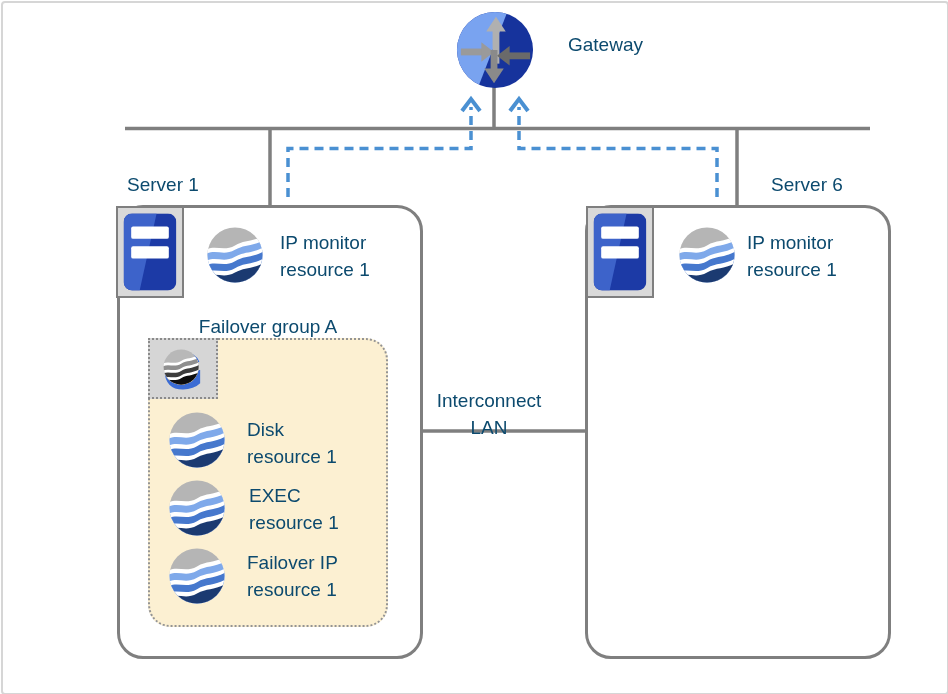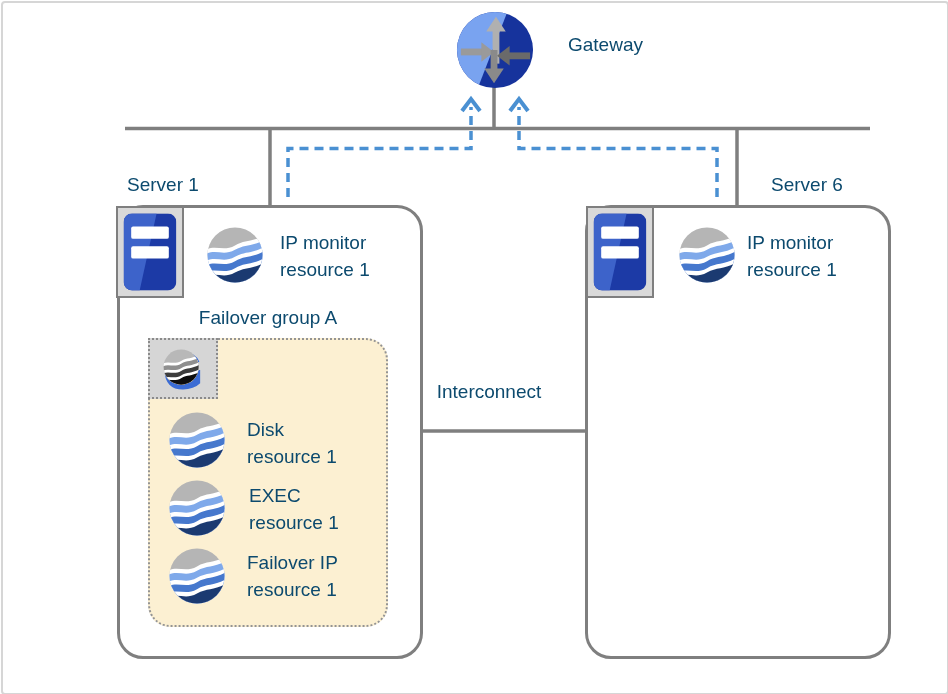--- a/index.html
+++ b/index.html
@@ -26,21 +26,21 @@
   }
   .logo-square{
     position:absolute;left:148px;top:338px;width:66px;height:57px;
     background:#d6d6d6;border:2px dotted #8a8a8a;
     display:flex;align-items:center;justify-content:center;
   }
   .label{
     position:absolute;font-size:19px;line-height:27px;white-space:nowrap;
   }
   .label .ln{display:block;}
-  .centered{text-align:center;}
+  .centered{text-align:center;margin-top:9px;}
   .abs{position:absolute;}
 </style>
 </head>
 <body>
 
 <div id="canvas">
 
   <svg width="0" height="0" style="position:absolute" aria-hidden="true">
     <defs>
       <clipPath id="globeClip">
@@ -187,15 +187,16 @@
     <span class="ln">EXEC</span>
     <span class="ln">resource 1</span>
   </div>
   <div class="label" style="left:247px;top:549px">
     <span class="ln">Failover IP</span>
     <span class="ln">resource 1</span>
   </div>
 
   <div class="label centered" style="left:423px;top:378px;width:132px">
     <span class="ln">Interconnect</span>
+    <span class="ln">LAN</span>
   </div>
 
 </div>
 
 </body></html>

